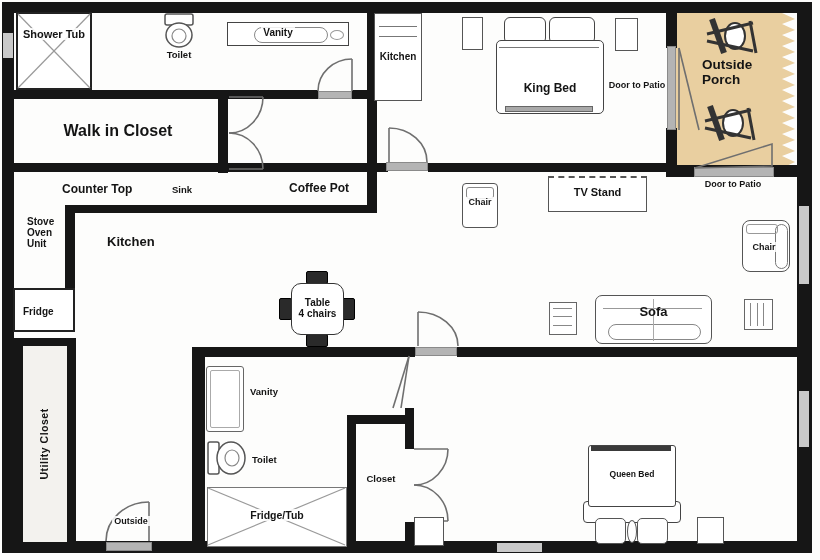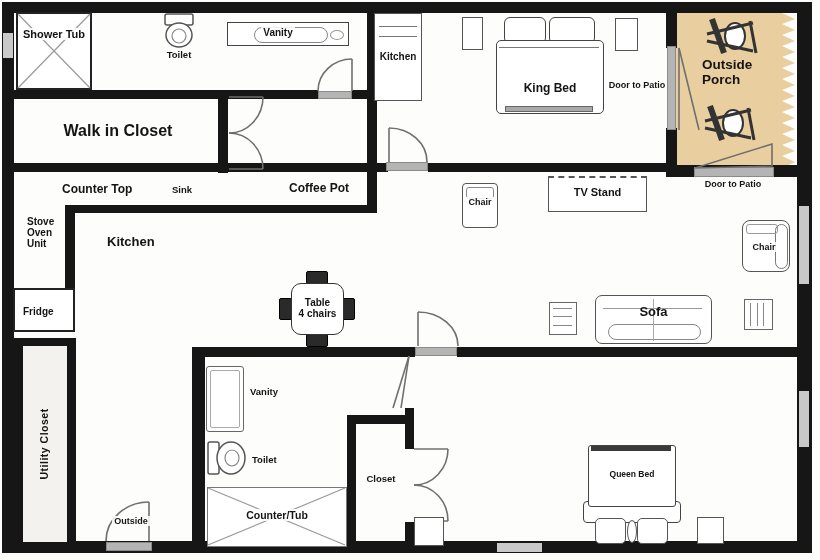--- a/index.html
+++ b/index.html
@@ -226,21 +226,21 @@
     <ellipse cx="25" cy="19" rx="7" ry="8" fill="none" stroke="#888" stroke-width="1.2"></ellipse>
   </svg>
   <div class="lbl" style="left:252px;top:455px;width:50px;font-size:9.5px;">Toilet</div>
 
   <div class="furn" style="left:207px;top:487px;width:140px;height:60px;border-color:#777;">
     <svg class="xline" width="137" height="57" viewBox="0 0 137 57" style="left:0;top:0;">
         <line x1="0" y1="0" x2="137" y2="57"></line>
         <line x1="137" y1="0" x2="0" y2="57"></line>
       </svg>
   </div>
-  <div class="lbl c" style="left:207px;top:510px;width:140px;font-size:10.5px;"><span class="halo">Counter/Tub</span></div>
+  <div class="lbl c" style="left:207px;top:510px;width:140px;font-size:10.5px;"><span class="halo">Fridge/Tub</span></div>
 
   <div class="lbl c" style="left:356px;top:474px;width:50px;font-size:9.5px;">Closet</div>
 
   <div class="furn" style="left:414px;top:517px;width:30px;height:29px;"></div>
   <div class="furn" style="left:697px;top:517px;width:27px;height:27px;"></div>
 
   <div class="furn" style="left:583px;top:501px;width:98px;height:22px;border-radius:4px;border-color:#444;"></div>
   <div class="furn" style="left:588px;top:445px;width:88px;height:62px;border-color:#444;border-radius:3px;">
     <div style="position:absolute;left:2px;top:0;width:80px;height:5px;background:#3a3a3a;"></div>
   </div>

